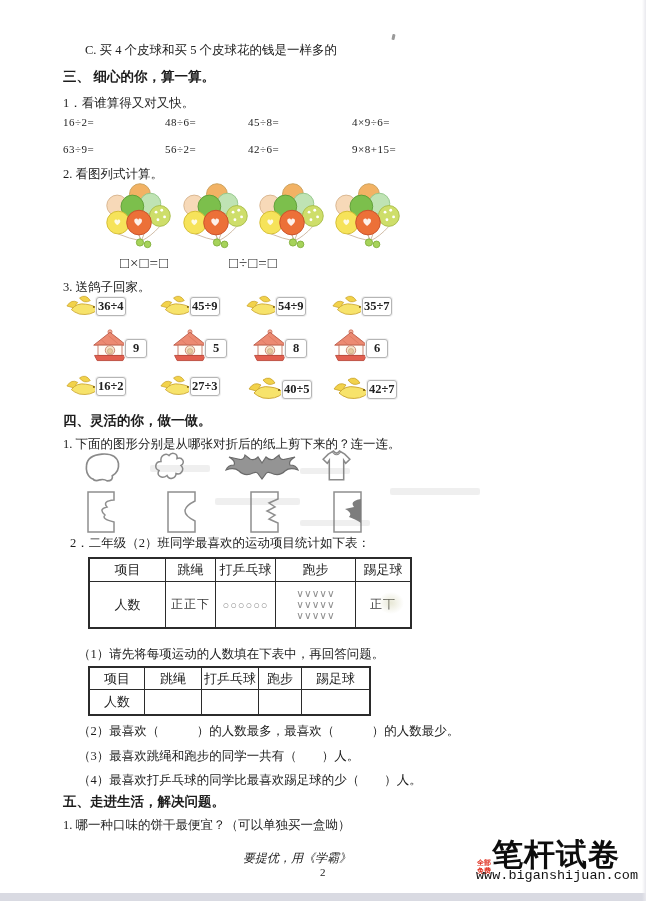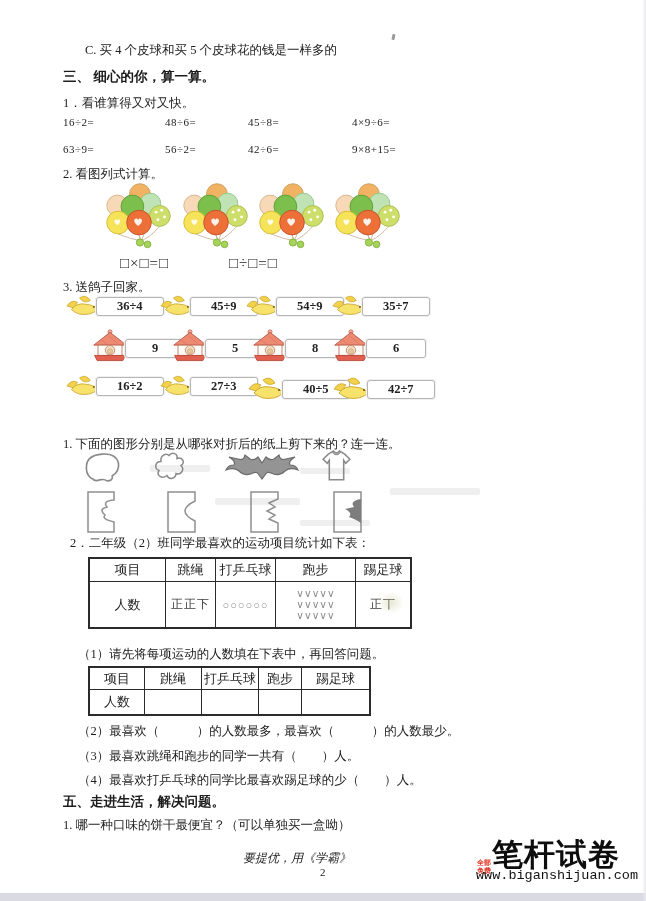--- a/index.html
+++ b/index.html
@@ -7,21 +7,21 @@
     position:relative;width:646px;height:901px;background:#fff;overflow:hidden;
     font-family:"Liberation Serif","DejaVu Serif",serif;color:#1c1c1c;
   }
   .abs{position:absolute;white-space:nowrap;}
   .txt{font-size:12.5px;}
   .h{font-size:13.5px;font-weight:bold;}
   .calc{font-size:11px;letter-spacing:.5px;}
   .eq{font-size:15px;letter-spacing:1px;color:#222;}
   .tag{
     display:inline-block;background:#fff;border:1px solid #b5b5b5;border-radius:3px;
-    padding:0 20px;font-size:12.5px;font-weight:bold;line-height:17px;color:#222;
+    padding:0 1px;font-size:12.5px;font-weight:bold;line-height:17px;color:#222;
     box-shadow:0 0 0 1px #f0f0f0;
   }
   .pitem{position:absolute;display:flex;align-items:center;}
   .pitem svg{flex:0 0 auto;}
   .pitem .tag{margin-left:-6px;}
   .hitem{position:absolute;display:flex;align-items:flex-end;}
   .hitem .tag{margin-left:-5px;margin-bottom:6px;min-width:18px;text-align:center;}
   
   .grid{position:absolute;display:grid;border:2px solid #2b2b2b;background:#fff;}
   .grid .c{border-right:1px solid #2b2b2b;border-bottom:1px solid #2b2b2b;
@@ -224,20 +224,21 @@
       </svg>
       <span class="tag">40÷5</span>
     </span>
   <span class="pitem" style="left:333px;top:376px">
       <svg width="40" height="26">
         <use href="#bird"></use>
       </svg>
       <span class="tag">42÷7</span>
     </span>
 
+  <div class="abs h" style="left:63px;top:412px">四、灵活的你，做一做。</div>
   <div class="abs txt" style="left:63px;top:436px">1. 下面的图形分别是从哪张对折后的纸上剪下来的？连一连。</div>
 
   <svg class="abs" style="left:84px;top:452px" width="38" height="33">
       <use href="#shape-mushroom"></use>
     </svg>
   <svg class="abs" style="left:152px;top:451px" width="34" height="31">
       <use href="#shape-flower"></use>
     </svg>
   <svg class="abs" style="left:224px;top:451px" width="76" height="34">
       <use href="#shape-bat"></use>

